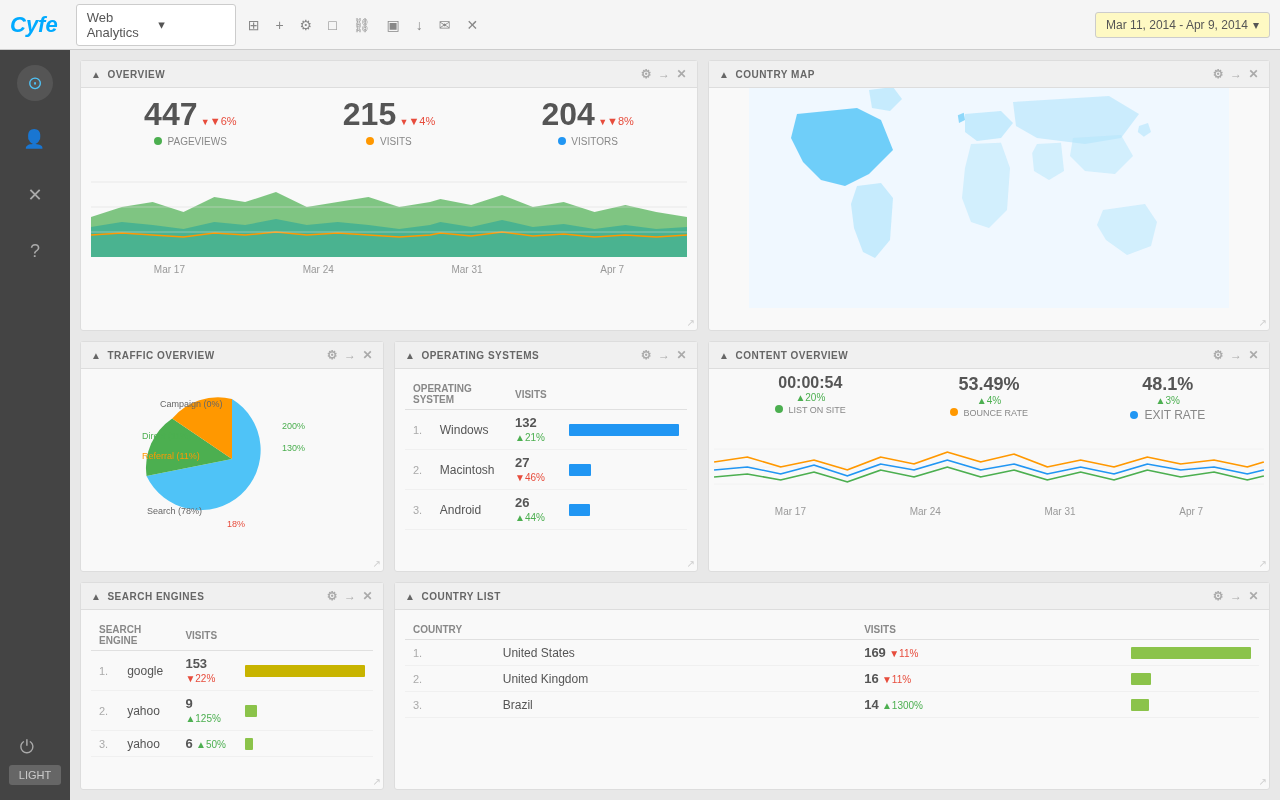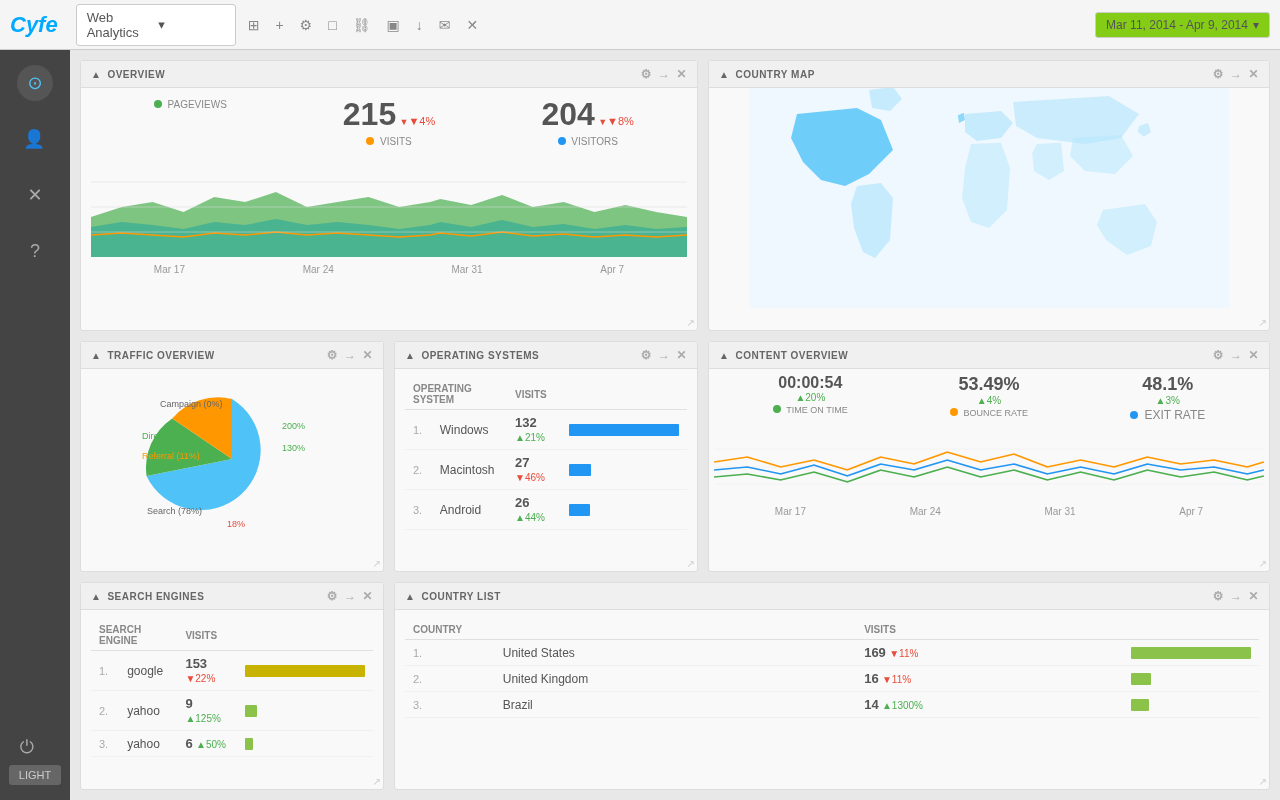--- a/index.html
+++ b/index.html
@@ -4,21 +4,21 @@
   <style>
     * { box-sizing: border-box; margin: 0; padding: 0; }
     body { background: #e8e8e8; font-family: 'Arial', sans-serif; font-size: 12px; color: #444; width: 1280px; height: 800px; overflow: hidden; }
 
     
     #topbar { background: #f5f5f5; border-bottom: 1px solid #ccc; height: 50px; display: flex; align-items: center; padding: 0 10px; gap: 8px; }
     #logo { color: #00aaff; font-size: 22px; font-weight: bold; font-style: italic; margin-right: 10px; }
     #dashboard-select { background: #fff; border: 1px solid #ccc; padding: 5px 10px; border-radius: 3px; font-size: 13px; color: #555; display: flex; align-items: center; gap: 5px; min-width: 160px; cursor: pointer; }
     #dashboard-select span { flex: 1; }
     .top-icon { color: #888; font-size: 14px; cursor: pointer; padding: 3px 4px; }
-    #date-range { margin-left: auto; background: #84cc16; border: 1px solid #ccc; padding: 5px 10px; border-radius: 3px; font-size: 12px; color: #555; display: flex; align-items: center; gap: 5px; cursor: pointer; }
+    #date-range { margin-left: auto; background: #fef9c3; border: 1px solid #ccc; padding: 5px 10px; border-radius: 3px; font-size: 12px; color: #555; display: flex; align-items: center; gap: 5px; cursor: pointer; }
 
     
     #sidebar { position: absolute; left: 0; top: 50px; width: 70px; height: 750px; background: #444; display: flex; flex-direction: column; align-items: center; padding-top: 15px; gap: 20px; }
     .sidebar-icon { color: #aaa; font-size: 18px; cursor: pointer; width: 36px; height: 36px; display: flex; align-items: center; justify-content: center; border-radius: 50%; }
     .sidebar-icon.active { background: #555; color: #4fc3f7; border-radius: 50%; }
     #sidebar-bottom { margin-top: auto; margin-bottom: 15px; }
     #light-btn { background: #666; color: #ccc; border: none; padding: 4px 10px; border-radius: 3px; font-size: 11px; cursor: pointer; }
 
     
     #main { position: absolute; left: 70px; top: 50px; right: 0; bottom: 0; padding: 10px; display: grid; grid-template-columns: 1fr 1fr 1fr; grid-template-rows: auto auto auto; gap: 10px; overflow: auto; }
@@ -128,20 +128,24 @@
   <div class="widget" id="widget-overview">
     <div class="widget-header">
       <span>▲</span>
       <span class="w-title">OVERVIEW</span>
       <span class="w-icon">⚙</span>
       <span class="w-icon">→</span>
       <span class="w-icon">✕</span>
     </div>
     <div class="overview-stats">
       <div class="stat-item">
+        <div>
+          <span class="stat-value">447</span>
+          <span class="stat-delta down tri-down">▼6%</span>
+        </div>
         <div class="stat-label">
           <span class="stat-dot dot-green"></span>
           <span>PAGEVIEWS</span>
         </div>
       </div>
       <div class="stat-item">
         <div>
           <span class="stat-value">215</span>
           <span class="stat-delta down tri-down">▼4%</span>
         </div>
@@ -319,21 +323,21 @@
       <span class="w-icon">⚙</span>
       <span class="w-icon">→</span>
       <span class="w-icon">✕</span>
     </div>
     <div class="content-stats">
       <div class="content-stat">
         <div class="content-val">00:00:54</div>
         <div style="font-size:10px; color:#4caf50;">▲20%</div>
         <div style="font-size:9px;color:#888;margin-top:2px;">
           <span class="stat-dot dot-green"></span>
-          <span>TIME ON TIME</span>
+          <span>LIST ON SITE</span>
         </div>
       </div>
       <div class="content-stat">
         <div class="content-val large">53.49%</div>
         <div style="font-size:10px; color:#4caf50;">▲4%</div>
         <div style="font-size:9px;color:#888;margin-top:2px;">
           <span class="stat-dot dot-orange"></span>
           <span>BOUNCE RATE</span>
         </div>
       </div>

